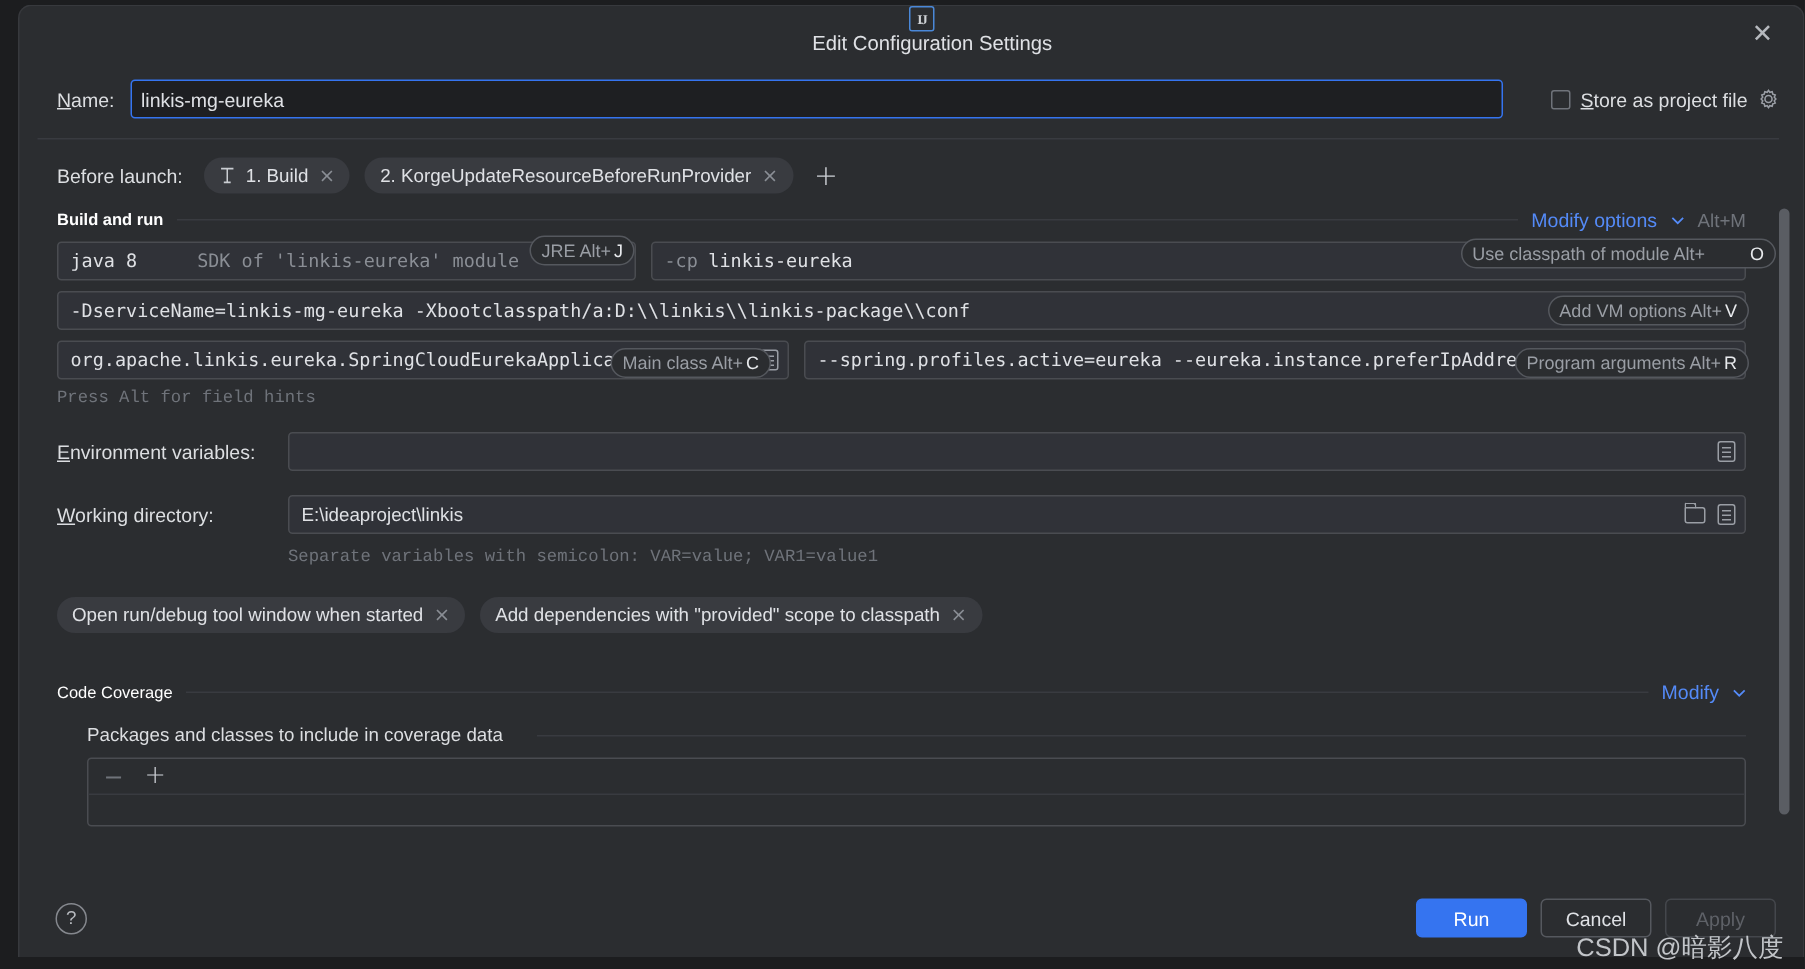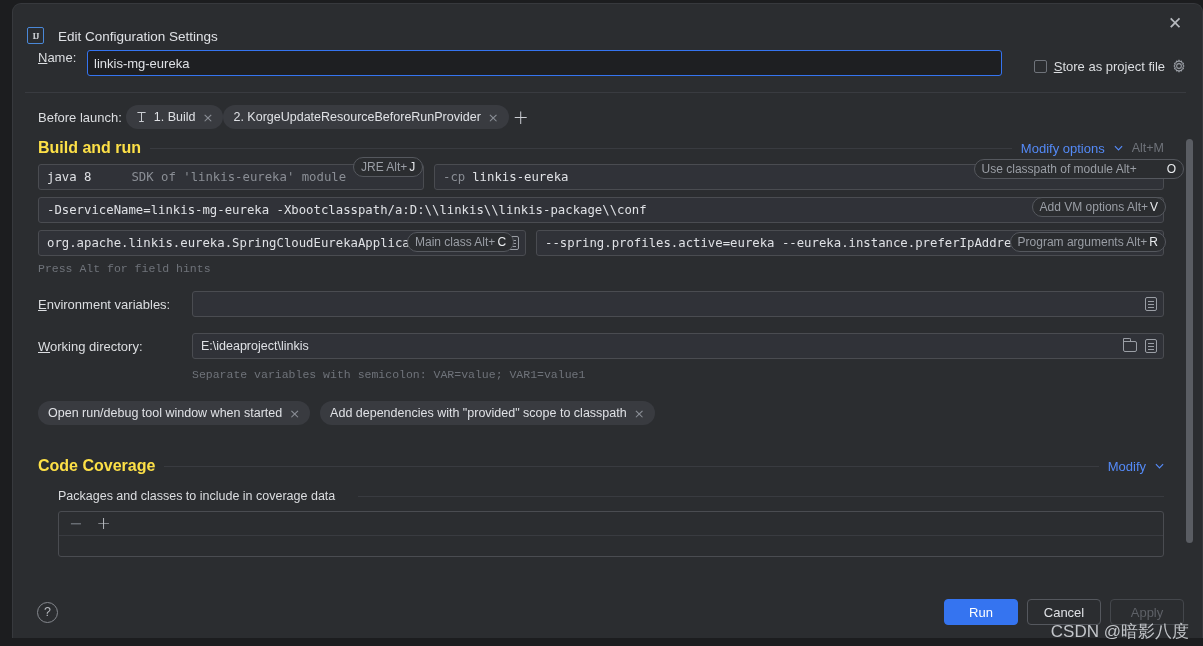--- a/index.html
+++ b/index.html
@@ -24,22 +24,23 @@
     border: 1px solid #37393d;
     border-bottom: none;
     overflow: hidden;
   }
 
   
   .titlebar {
     position: relative;
     height: 40px;
     display: flex;
-    align-items: flex-end;
+    align-items: center;
     padding-left: 14px;
+    flex-direction: column;
   }
   .ij-logo {
     width: 17px; height: 17px;
     border: 1.6px solid #4a88d8;
     border-radius: 2px;
     display: flex; align-items: center; justify-content: center;
     color: #cfd2d6;
     font-size: 9px;
     font-family: "Liberation Serif", serif;
     font-weight: bold;
@@ -58,20 +59,21 @@
     font-size: 17px;
     line-height: 21px;
     text-align: center;
     cursor: pointer;
     font-family: "DejaVu Sans", sans-serif;
   }
 
   
   .name-row {
     display: flex;
+    align-items: center;
     padding: 6px 16px 0 12px;
     height: 38px;
   }
   .label {
     color: #dcdee1;
     font-size: 13px;
     white-space: nowrap;
   }
   .mnem { text-decoration: underline; }
   .name-label { width: 62px; padding-left: 13px; }
@@ -112,20 +114,21 @@
     height: 1px;
     background: #393b40;
     margin: 10px 16px 0 12px;
   }
 
   
   .before-row {
     display: flex;
     align-items: center;
     padding: 12px 0 0 25px;
+    gap: 10px;
   }
   .before-label { color:#dcdee1; font-size:13px; margin-right: 4px;}
   .chip {
     display: inline-flex;
     align-items: center;
     gap: 7px;
     height: 24px;
     padding: 0 10px;
     border-radius: 12px;
     background: #393b40;
@@ -162,22 +165,22 @@
   }
   .content { padding: 0 38px 0 25px; position: relative;}
 
   
   .section-head {
     display: flex;
     align-items: center;
     gap: 9px;
     margin-top: 2px;
   }
-  .section-title { color: #fde047; font-size: 16px; font-weight: bold; white-space: nowrap; text-align: right;}
-  .section-title.normal { font-weight: bold; }
+  .section-title { color: #ffffff; font-size: 11px; font-weight: bold; white-space: nowrap; text-align: right;}
+  .section-title.normal { font-weight: normal; }
   .section-line { flex:1; height:1px; background:#393b40; }
   .link {
     color: #548af7;
     font-size: 13px;
     cursor: pointer;
     white-space: nowrap;
   }
   .alt-hint { color:#6f737a; font-size: 12.5px; white-space:nowrap;}
 
   

